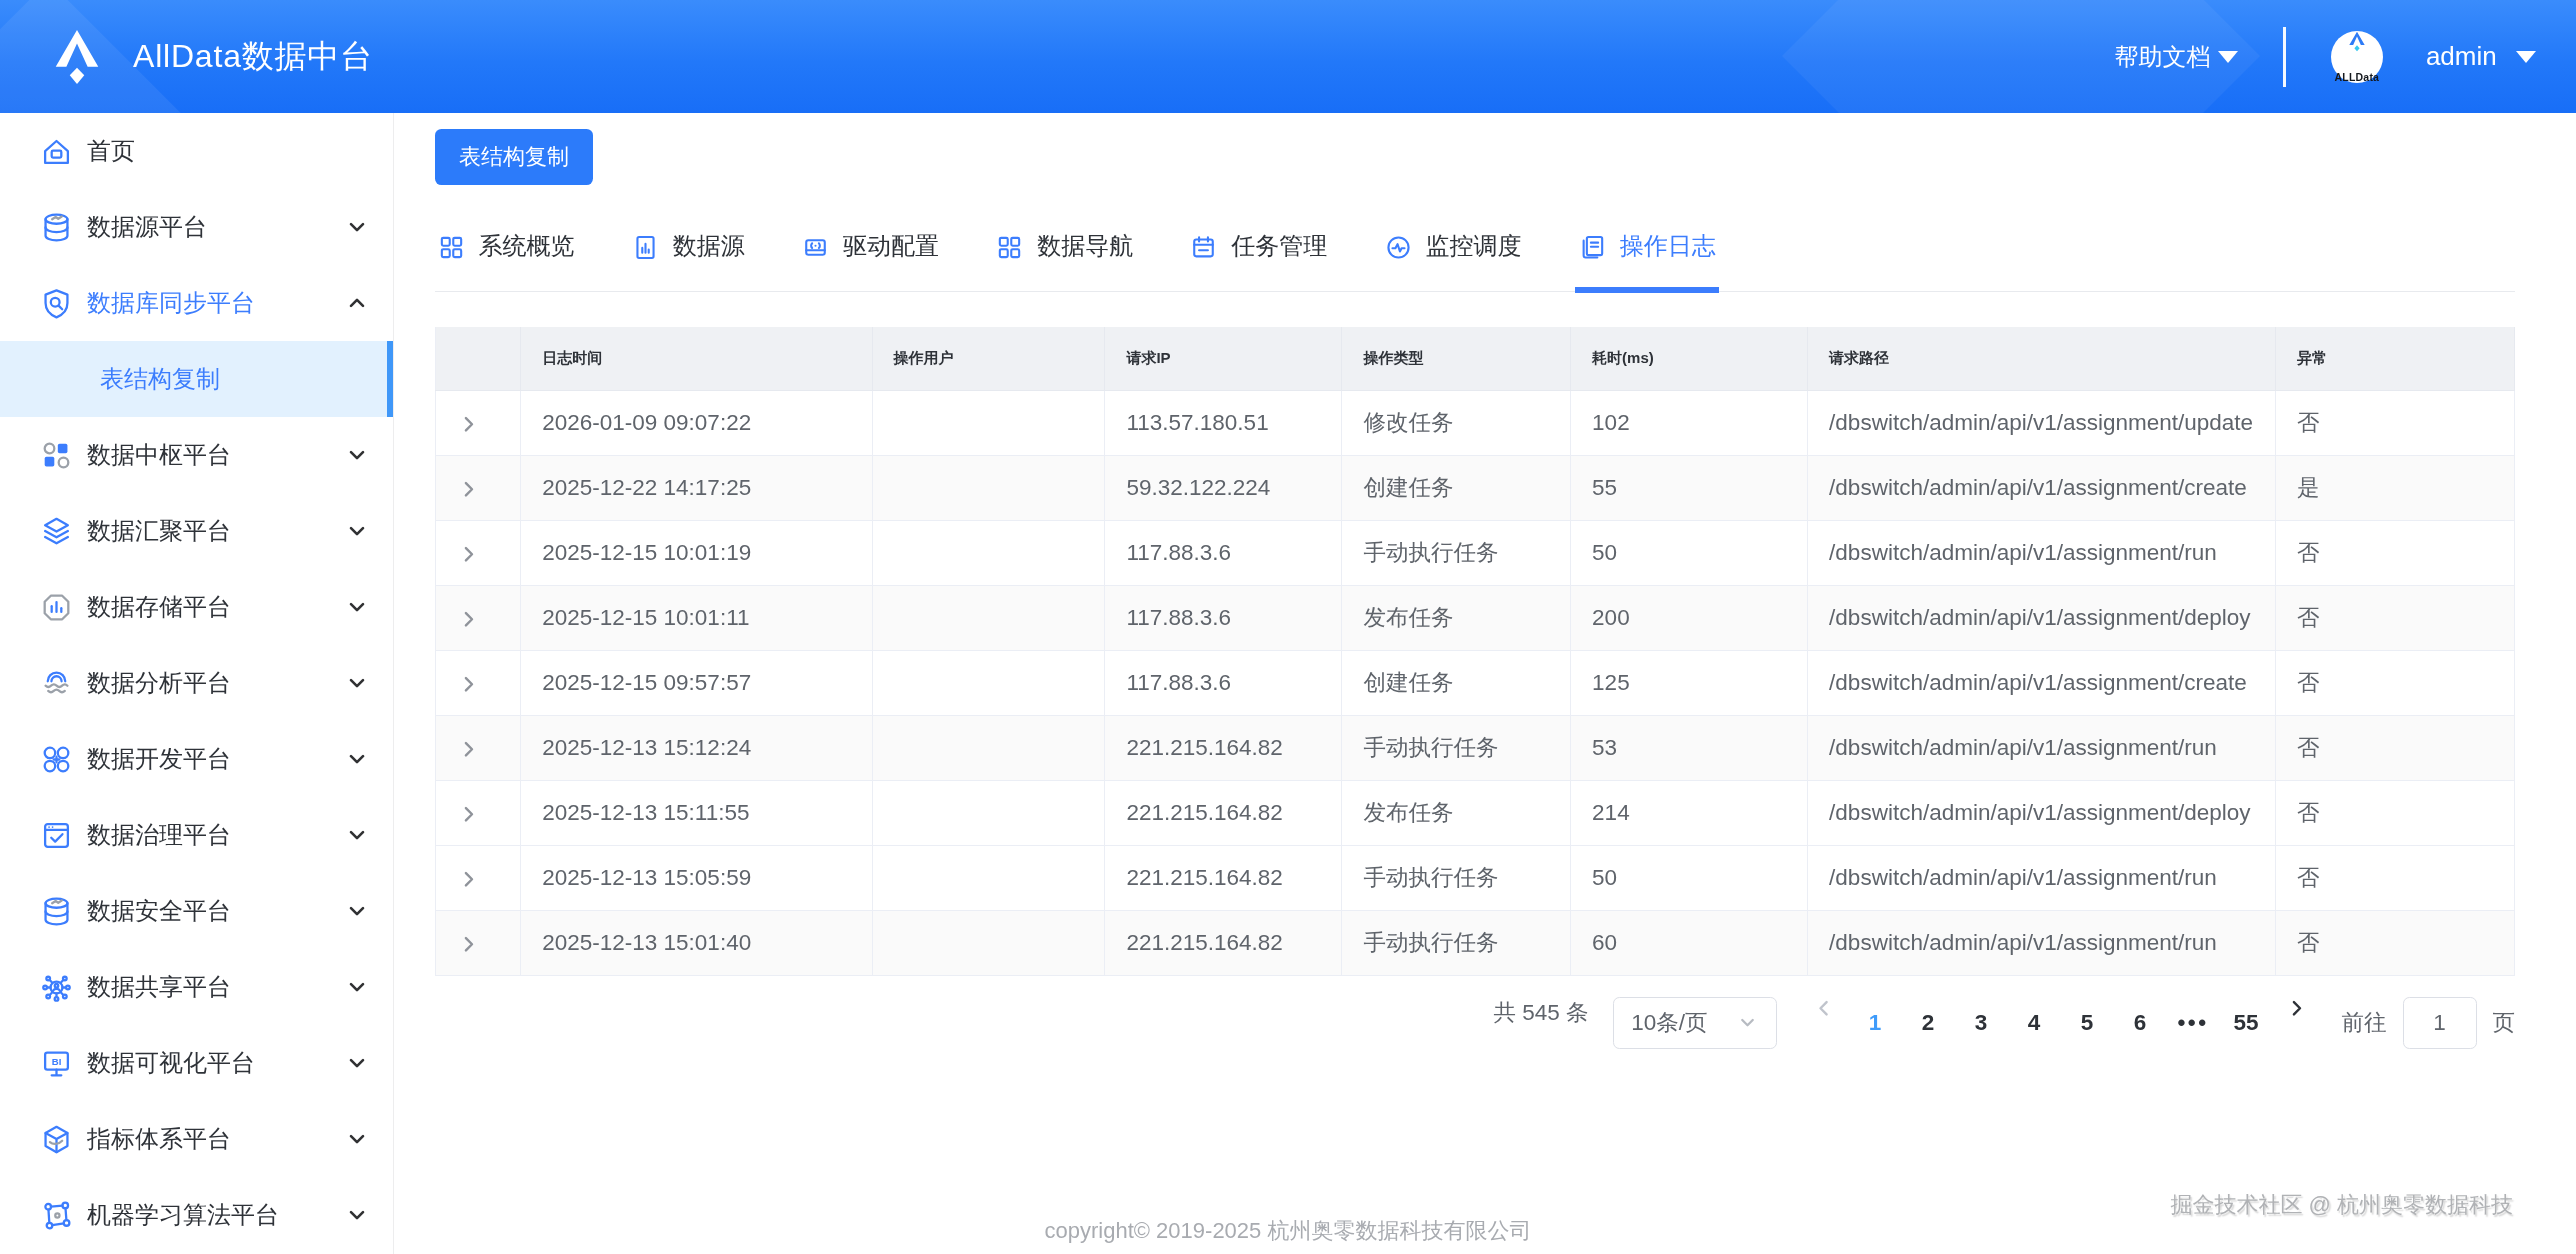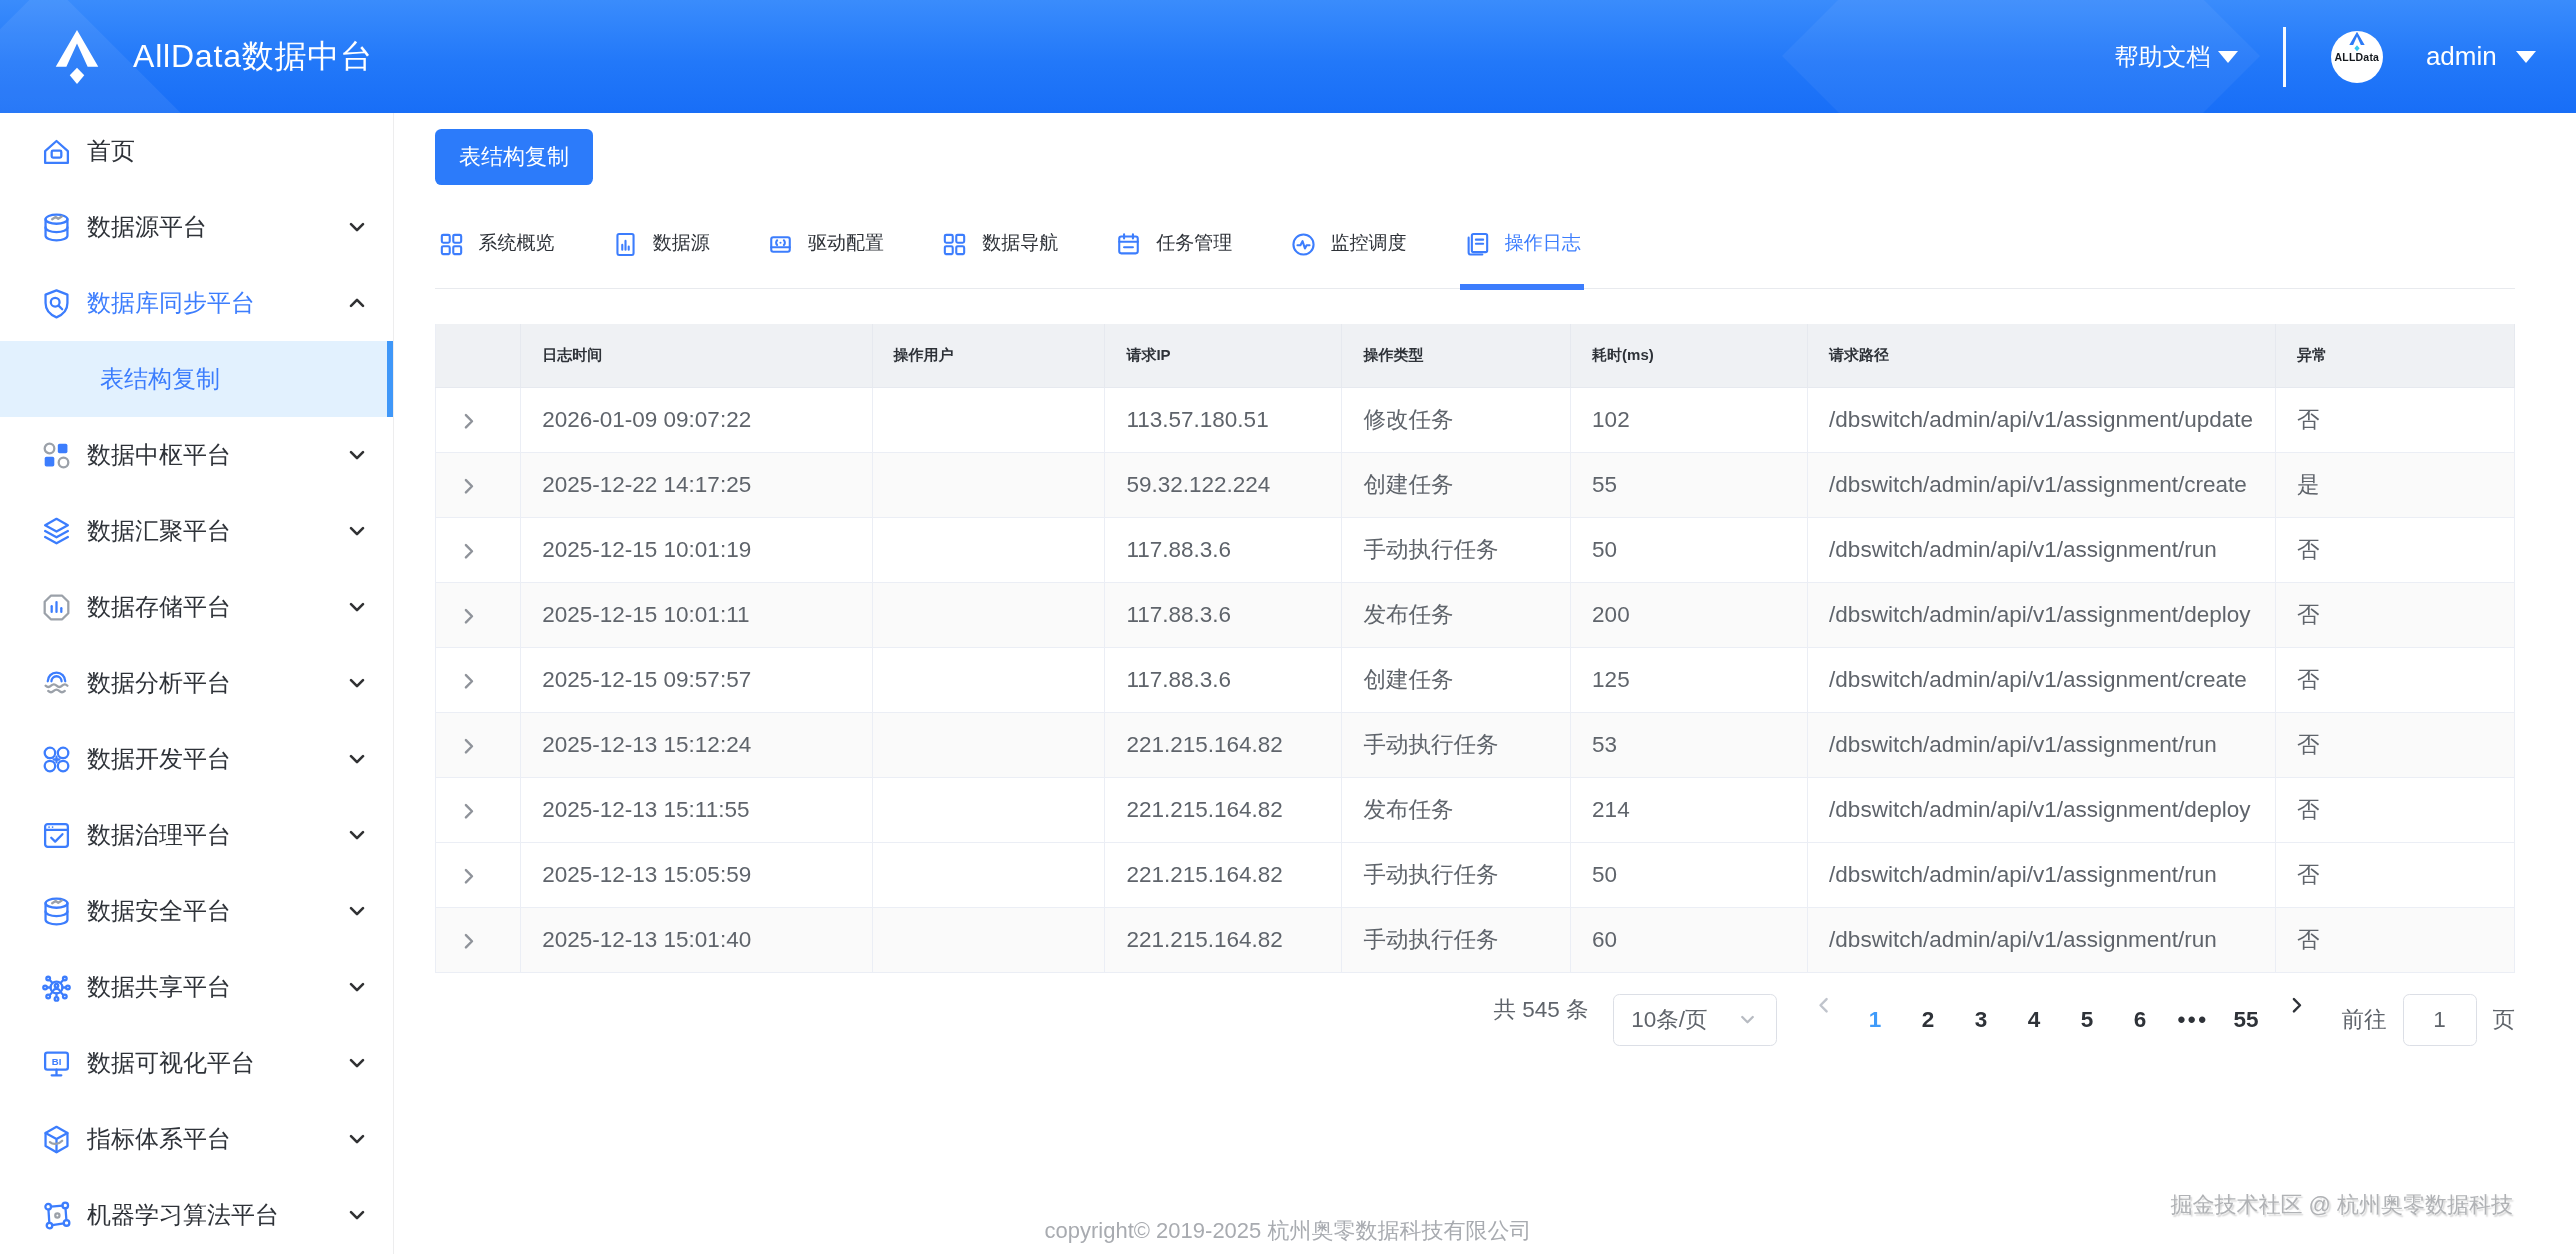--- a/index.html
+++ b/index.html
@@ -24,21 +24,21 @@
     content:""; position:absolute; right:386px; top:-113px; width:338px; height:338px;
     background:rgba(255,255,255,.05); transform:rotate(45deg);
   }
   .brand { display:flex; align-items:center; gap:24px; position:relative; z-index:2; }
   .brand-logo { width:64px; height:58px; display:block; }
   .brand-title { font-size:32px; font-weight:500; letter-spacing:0.8px; }
   .top-right { display:flex; align-items:center; position:relative; z-index:2; }
   .help-menu { display:flex; align-items:center; gap:8px; font-size:24px; cursor:pointer; }
   .caret-down { width:0; height:0; border-left:10.5px solid transparent; border-right:10.5px solid transparent; border-top:12px solid #fff; }
   .top-divider { width:2.4px; height:60px; background:rgba(255,255,255,.95); margin:0 45px; }
-  .avatar { width:52px; height:52px; border-radius:50%; background:#fff; display:flex; flex-direction:column; align-items:center; justify-content:flex-start; margin-right:43px; }
+  .avatar { width:52px; height:52px; border-radius:50%; background:#fff; display:flex; flex-direction:column; align-items:center; justify-content:space-between; margin-right:43px; }
   .avatar svg { width:24px; height:21px; display:block; }
   .avatar-label { font-size:10.5px; font-weight:700; color:#15191e; line-height:1; margin-top:0.8px; letter-spacing:0.2px; }
   .user-menu { display:flex; align-items:center; gap:19.3px; font-size:26px; cursor:pointer; }
   
   .sidebar {
     position:absolute; top:113px; left:0; bottom:0; width:394px; z-index:10;
     background:#fff; border-right:1.6px solid #ededee; overflow:hidden;
   }
   .side-item { height:76px; display:flex; align-items:center; padding:0 24px 0 39px; font-size:24px; color:#2e3238; cursor:pointer; }
   .side-item .icon { width:35px; height:35px; flex:none; margin-right:13px; color:#3c7dfd; }
@@ -51,21 +51,21 @@
     height:76px; display:flex; align-items:center; padding-left:100px; font-size:24px;
     color:#3c7dfd; background:#e2f1fe; border-right:6.4px solid #3f97f8; cursor:pointer;
   }
   
   .main { position:absolute; left:396px; top:113px; right:0; bottom:0; background:#fff; padding:16px 61px 0 39px; }
   .copy-btn {
     display:inline-block; height:56px; padding:0 24px; border:none; border-radius:6.4px;
     background:#2c7bfa; color:#fff; font-size:22px; font-family:inherit; cursor:pointer;
   }
   .tabs { display:flex; gap:53px; margin-top:39px; border-bottom:1.6px solid #e8eaee; }
-  .tab { position:relative; display:flex; align-items:flex-start; gap:13px; font-size:19px; color:#2e3238; padding:6.4px 1.6px 29px; cursor:pointer; }
+  .tab { position:relative; display:flex; align-items:flex-end; gap:13px; font-size:24px; color:#2e3238; padding:6.4px 1.6px 29px; cursor:pointer; }
   .tab .icon { width:29px; height:29px; color:#3c7dfd; }
   .tab .icon svg { width:100%; height:100%; display:block; }
   .tab.active { color:#3c7dfd; }
   .tab.active::after { content:""; position:absolute; left:-1.6px; right:-1.6px; bottom:-1.6px; height:6.4px; background:#3c7dfd; }
   
   .log-table { width:100%; margin-top:35px; border-collapse:collapse; table-layout:fixed; }
   .log-table th {
     height:63px; background:#eff1f4; font-size:15px; font-weight:600; color:#2e3238;
     text-align:left; padding:0 21px; border:1.6px solid #e6e9ef; border-top:none;
   }

